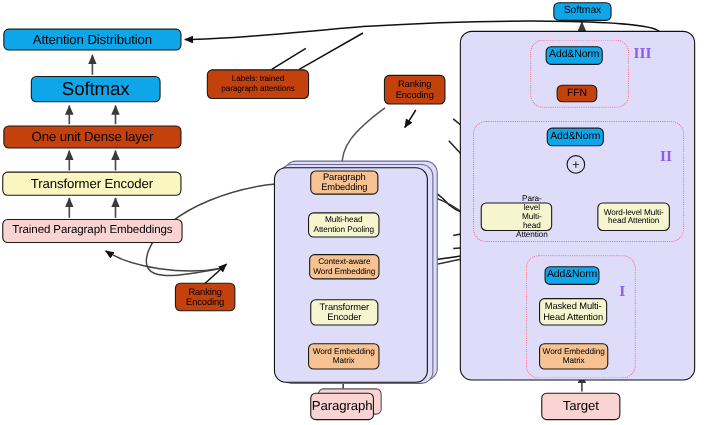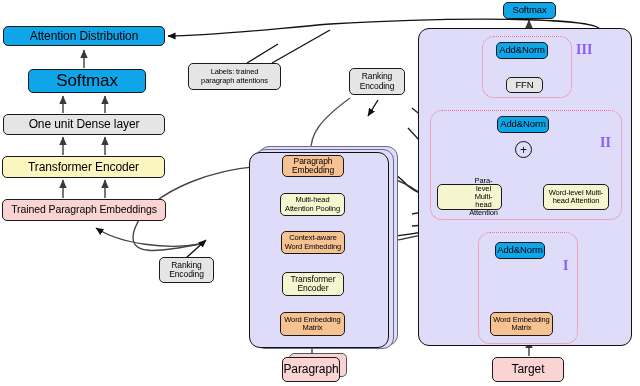--- a/index.html
+++ b/index.html
@@ -8,21 +8,21 @@
   #stage{position:relative;width:640px;height:386px;background:#fff;}
   svg.wires{position:absolute;left:0;top:0;width:640px;height:386px;pointer-events:none;}
 
   
   .node{position:absolute;box-sizing:border-box;border:1.3px solid #1a1a1a;
         border-radius:5px;display:flex;align-items:center;justify-content:center;
         text-align:center;line-height:1.08;color:#000;padding:1px 2px;
         letter-spacing:-0.1px;}
   .yellow{background:#0ea5e9;}
   .yellow2{background:#fbf6bf;}
-  .blue{background:#e5e5e5;}
+  .blue{background:#c2410c;}
   .pink{background:#fad3d3;}
   .orange{background:#f6c291;}
   .lightyellow{background:#f5f5d0;}
 
   .panel{position:absolute;box-sizing:border-box;background:#dedcf8;
          border:1.6px solid #111;border-radius:11px;}
   .panel.back{background:#dedcf8;border-color:#6a6a8e;border-width:1.1px;}
 
   .dashed{position:absolute;box-sizing:border-box;border:1.3px dotted #f76f8e;
           border-radius:12px;background:transparent;}
@@ -224,20 +224,24 @@
     <span>head Attention</span>
   </div>
 
   <div class="node lightyellow f7" style="left:543px;top:184px;width:66px;height:26px;flex-direction:column;">
     <span>Word-level Multi-</span>
     <span>head Attention</span>
   </div>
 
   <div class="node yellow f9" style="left:495px;top:242px;width:50px;height:17px;">Add&amp;Norm</div>
 
+  <div class="node lightyellow f8" style="left:490px;top:271px;width:62px;height:25px;flex-direction:column;">
+    <span>Masked Multi-</span>
+    <span>Head Attention</span>
+  </div>
 
   <div class="node orange f7" style="left:490px;top:312px;width:63px;height:24px;flex-direction:column;">
     <span>Word Embedding</span>
     <span>Matrix</span>
   </div>
 
   <div class="node pink f11" style="left:492px;top:357px;width:72px;height:25px;">Target</div>
 
 </div>
 

